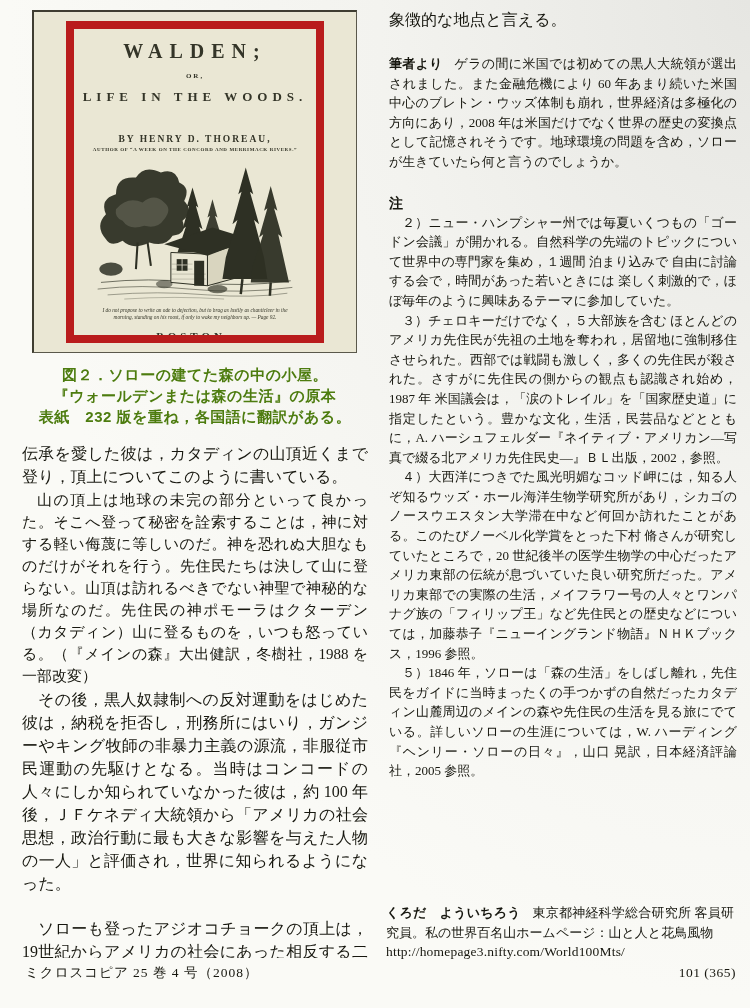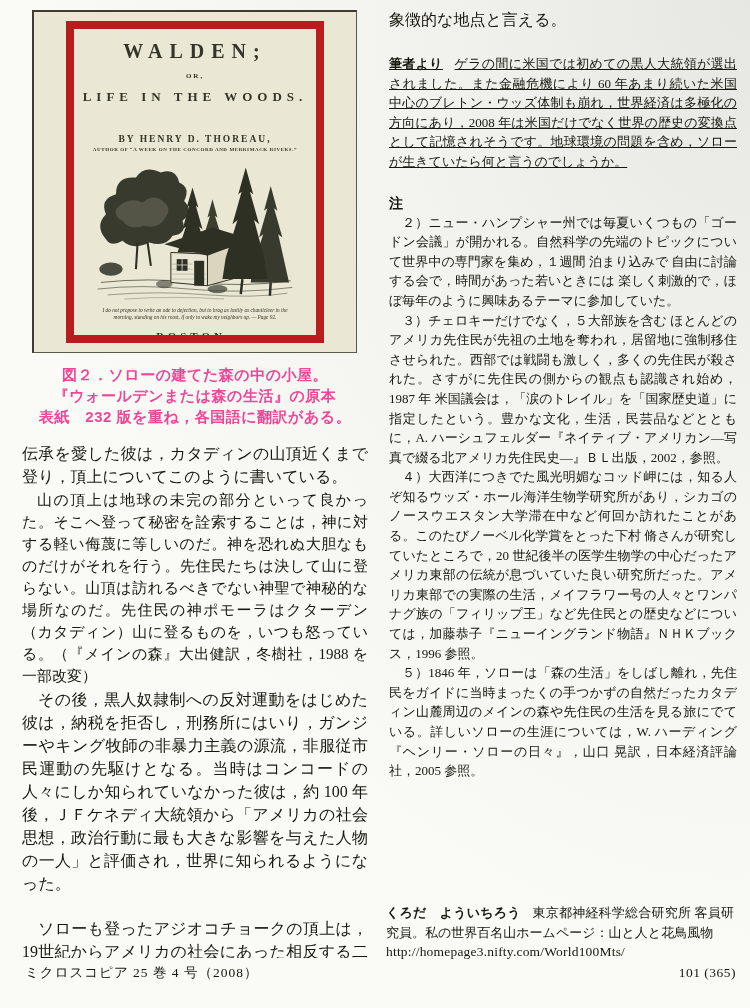--- a/index.html
+++ b/index.html
@@ -27,32 +27,32 @@
   .cover-byline{font-size:9.5px;letter-spacing:2px;margin-top:29px;font-weight:700;}
   .cover-authorof{font-size:5px;letter-spacing:0.6px;margin-top:3px;font-weight:700;}
   .engraving{width:208px;height:150px;margin-top:3px;flex:none;}
   .cover-epigraph{font-size:5.3px;font-style:italic;line-height:7px;margin-top:2px;}
   .cover-city{font-size:11px;letter-spacing:4px;margin-top:9px;font-weight:700;}
   .cover-publisher{font-size:10.5px;letter-spacing:2.5px;margin-top:4px;font-weight:700;}
   .cover-year{font-size:6px;letter-spacing:2px;margin-top:5px;}
   .caption{
     margin-top:11px;text-align:center;
     font-family:"Liberation Sans", sans-serif;font-weight:700;
-    font-size:15px;line-height:21px;letter-spacing:0.5px;color:#ec4899;
+    font-size:15px;line-height:21px;letter-spacing:0.5px;color:#4d7c0f;
   }
   .body-text{margin-top:15px;}
   .para{font-size:16px;line-height:23px;text-align:justify;margin:0;}
   .indent{text-indent:1em;}
   .quote{font-size:15px;line-height:22px;text-align:justify;text-indent:1em;margin:1px 0;}
   .para-gap{margin-top:22px;}
   
   .col-right{position:absolute;left:389px;top:8px;width:348px;height:892px;overflow:hidden;}
   .cont-para{font-size:16px;line-height:23px;margin:0;}
   .small{font-size:13px;line-height:19.6px;text-align:justify;margin:0;}
-  .authors-note{margin-top:23px;text-decoration:underline;}
+  .authors-note{margin-top:23px;}
   .gothic{font-family:"Liberation Sans", sans-serif;}
   .lead-label{font-weight:700;padding-right:0.9em;}
   .notes-heading{
     margin-top:21px;font-family:"Liberation Sans", sans-serif;
     font-weight:700;font-size:14px;line-height:20px;
   }
   .note{text-indent:1em;}
   
   .bio{position:absolute;left:386px;top:903px;width:348px;font-size:13px;line-height:19.6px;text-align:justify;}
   .bio-name{font-weight:700;padding-right:0.9em;}

